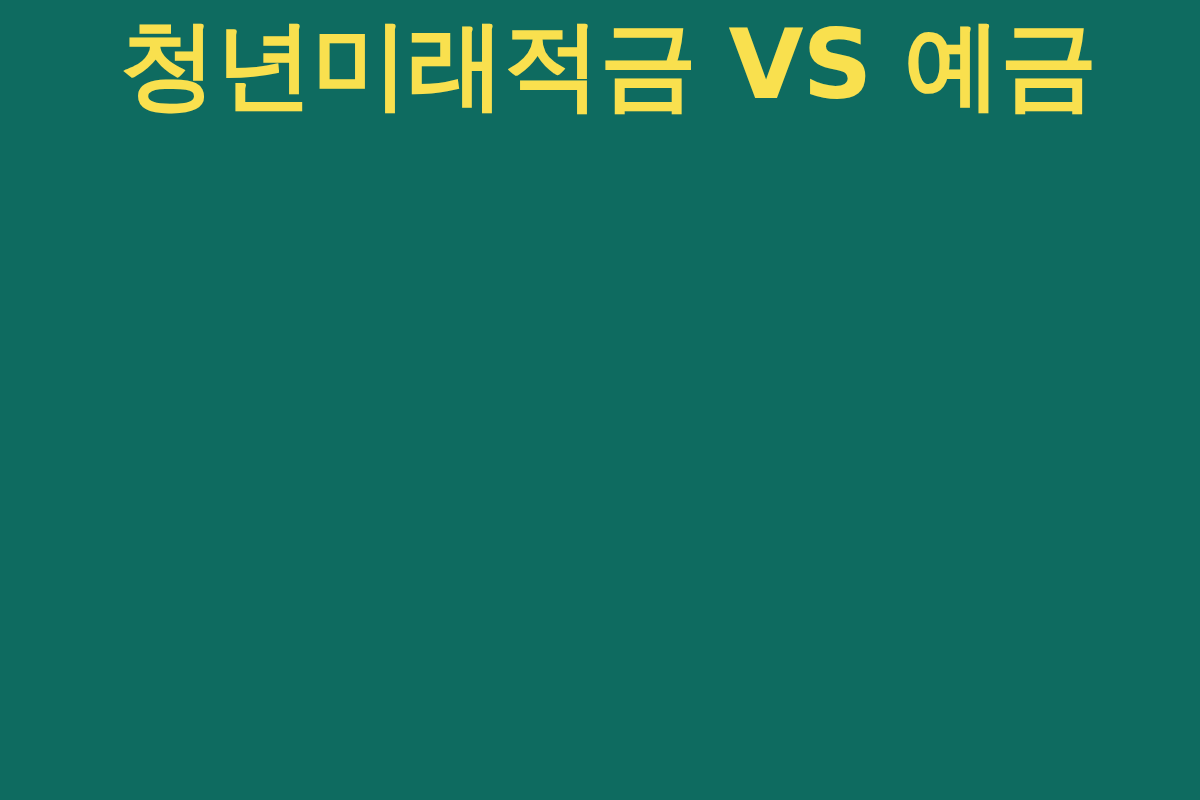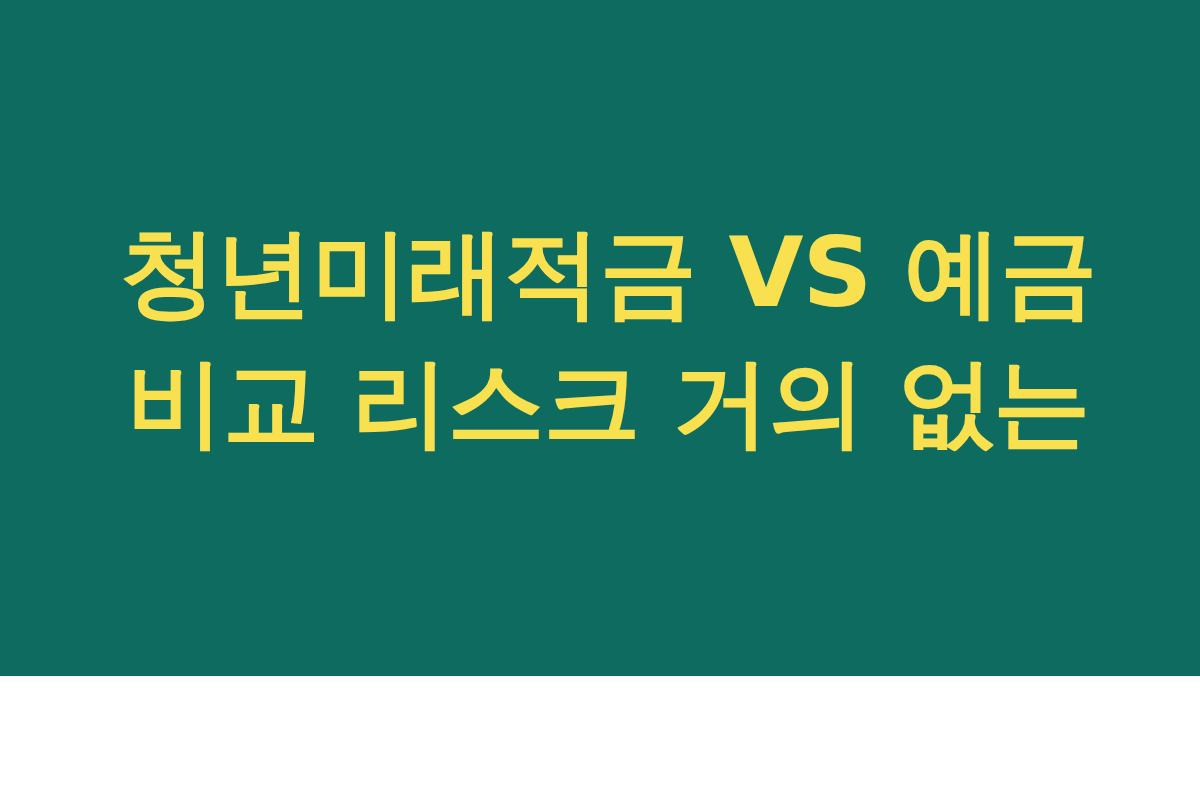--- a/index.html
+++ b/index.html
@@ -11,24 +11,23 @@
   body {
     width: 1200px;
     height: 800px;
     overflow: hidden;
     font-family: "Liberation Sans", "DejaVu Sans", sans-serif;
   }
 
   #banner {
     position: relative;
     width: 1200px;
-    height: 676px;
+    height: 800px;
     box-sizing: border-box;
     display: flex;
-    align-items: center;
     justify-content: center;
     background: #0E6B60;
     padding-left: 16px;
   }
 
   #headline {
     width: 1000px;
     margin: 0;
     padding: 0;
     text-align: center;
@@ -47,16 +46,15 @@
     white-space: nowrap;
   }
 </style>
 </head>
 <body>
 
 <div id="banner" style="background: rgb(14, 107, 96);">
 
   <h1 id="headline" style="color: rgb(249, 224, 78);">
     <span class="line">청년미래적금 VS 예금</span>
-    <span class="line">비교 리스크 거의 없는</span>
   </h1>
 
 </div>
 
 </body></html>

